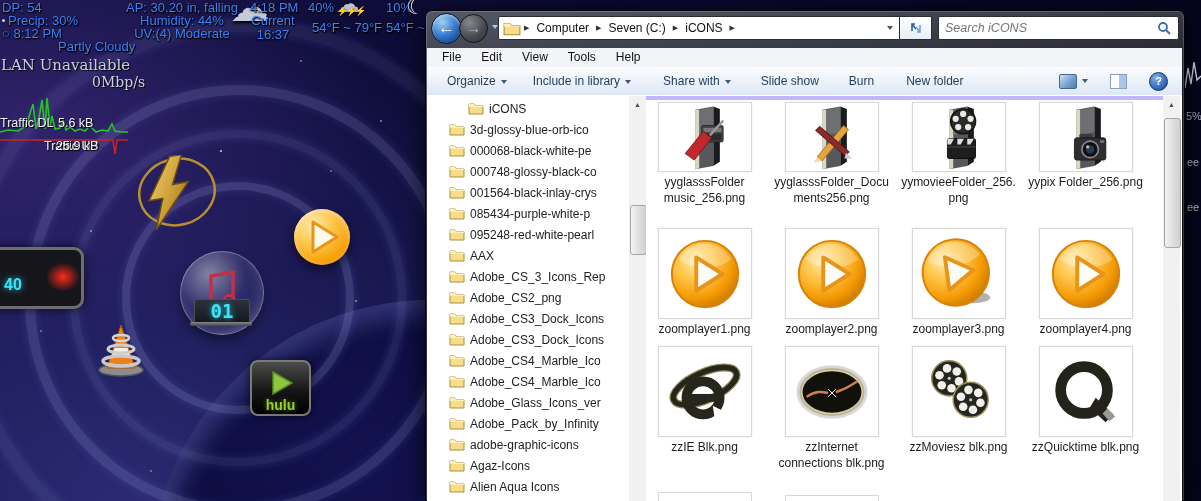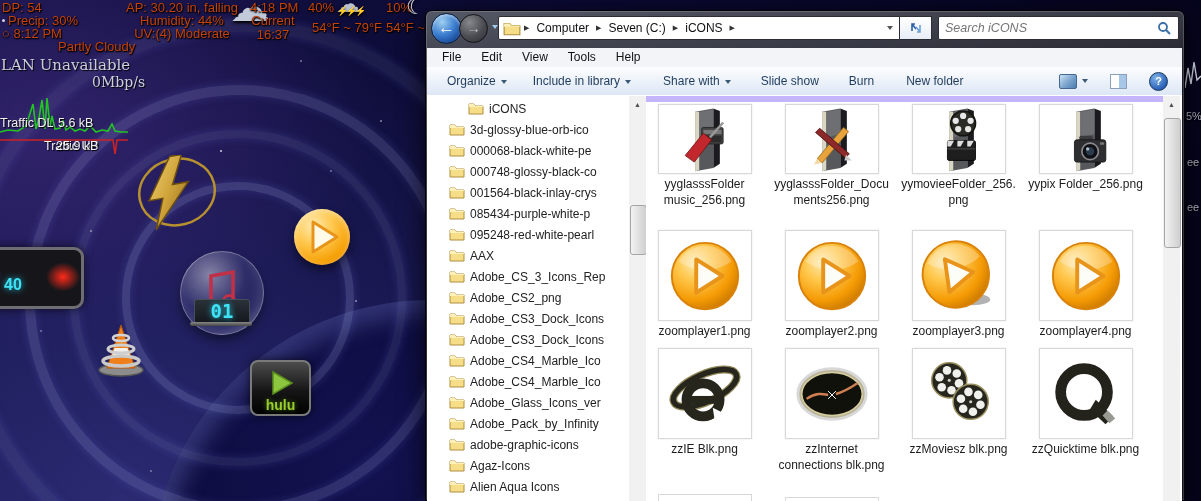--- a/index.html
+++ b/index.html
@@ -19,21 +19,21 @@
     395px 470px 0 rgba(255,255,255,.5),330px 170px 0 rgba(255,255,255,.4);}
   #planet{left:150px;top:300px;width:560px;height:560px;border-radius:50%;
     background:radial-gradient(circle at 38% 30%, #131250 0%, #0b0a38 55%, #070627 100%);
     box-shadow:inset 10px 14px 22px rgba(130,140,230,.30);}
   .ring{border-radius:50%;border:8px solid rgba(165,172,235,.22);
     box-shadow:0 0 10px rgba(130,140,255,.20), inset 0 0 10px rgba(130,140,255,.18);}
   #ring1{left:122px;top:182px;width:216px;height:216px;}
   #ring2{left:70px;top:130px;width:320px;height:320px;border-color:rgba(165,172,235,.13);}
   #ring3{left:25px;top:85px;width:410px;height:410px;border-color:rgba(165,172,235,.20);border-width:10px;}
   #ring4{left:-40px;top:20px;width:540px;height:540px;border-color:rgba(165,172,235,.10);border-width:12px;}
-  .wtxt{position:absolute;color:#c2410c;font-size:13px;text-shadow:0 1px 2px #000,1px 1px 1px #000;white-space:nowrap;}
+  .wtxt{position:absolute;color:#3b82f6;font-size:13px;text-shadow:0 1px 2px #000,1px 1px 1px #000;white-space:nowrap;}
   .wicon{position:absolute;text-shadow:0 2px 3px #000;}
   .serif{font-family:"DejaVu Serif",serif;color:#c9cfdc;}
   .nettxt{position:absolute;color:#f2f2f2;font-size:12.5px;text-shadow:1px 1px 1px #000;}
   .dot::before{content:"";display:inline-block;width:3px;height:3px;background:#cdd4e2;border-radius:50%;
     vertical-align:3px;margin-right:3px;}
   
   #gauge{left:-40px;top:247px;width:118px;height:56px;background:#16161a;border:3px solid #6e6e72;
     border-radius:10px;overflow:hidden;box-shadow:0 0 10px rgba(0,0,0,.7);}
   #gauge .glow-red{position:absolute;left:80px;top:10px;width:40px;height:34px;
     background:radial-gradient(closest-side,#ff2a1a,rgba(120,10,5,0) 85%);}
@@ -115,21 +115,21 @@
   .tico{display:inline-block;width:16px;height:13px;margin-right:5px;vertical-align:-2px;}
   .vscroll{position:absolute;width:17px;background:#f1f1f1;}
   #vs-tree{left:202px;top:1px;bottom:0;}
   #vs-files{left:736px;top:1px;bottom:0;}
   .sb-up{position:absolute;left:0;top:0;width:17px;height:17px;text-align:center;
     font-size:7px;color:#505050;line-height:17px;background:#f1f1f1;}
   .sb-thumb{position:absolute;left:1px;width:15px;background:linear-gradient(90deg,#f2f2f2,#cfcfcf);
     border:1px solid #a6a6a6;border-radius:3px;}
   #vs-tree .sb-thumb{top:109px;height:48px;}
   #vs-files .sb-thumb{top:22px;height:128px;}
-  #files{position:absolute;left:219px;top:1px;width:522px;bottom:0;overflow:hidden;background:#fff;border-top:6px solid #c4b5fd;}
+  #files{position:absolute;left:219px;top:1px;width:522px;bottom:0;overflow:hidden;background:#fff;border-top:4px solid #c4b5fd;}
   .file-row{position:absolute;left:-5px;width:520px;display:flex;}
   .file-cell{width:127px;}
   .thumb{width:92px;margin:0 auto;background:#fff;border:1px solid #d8d8d8;
     box-shadow:0 0 2px rgba(0,0,0,.10);display:flex;align-items:center;justify-content:center;overflow:hidden;}
   .h70{height:68px;} .h90{height:89px;}
   .thumb svg{width:78px;height:78px;}
   .h70 svg{width:66px;height:66px;}
   .file-label{margin:3px auto 0 auto;width:119px;text-align:center;font-size:12px;
     line-height:15.5px;color:#1c1c1c;overflow-wrap:anywhere;}
   .thumb-partial{width:92px;height:22px;margin:0 auto;background:#fff;border:1px solid #d8d8d8;overflow:hidden;}

